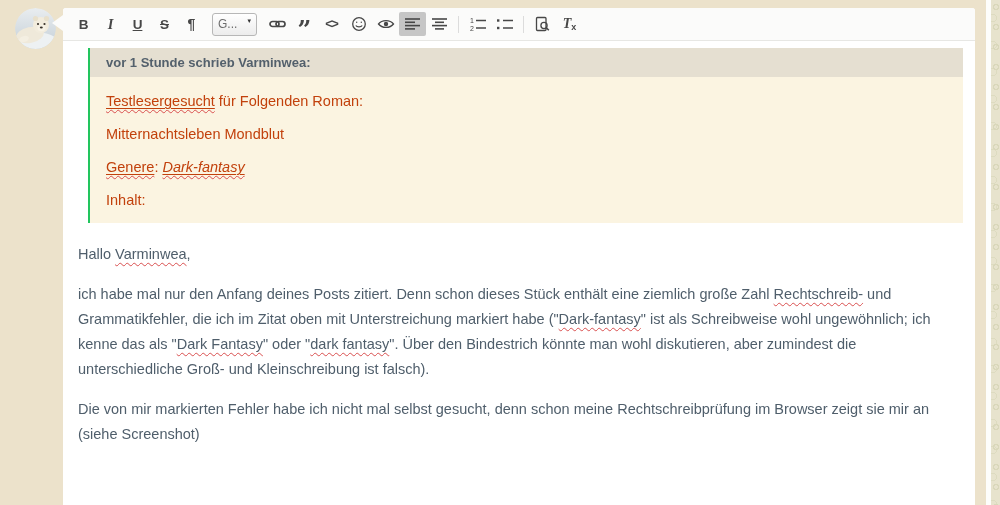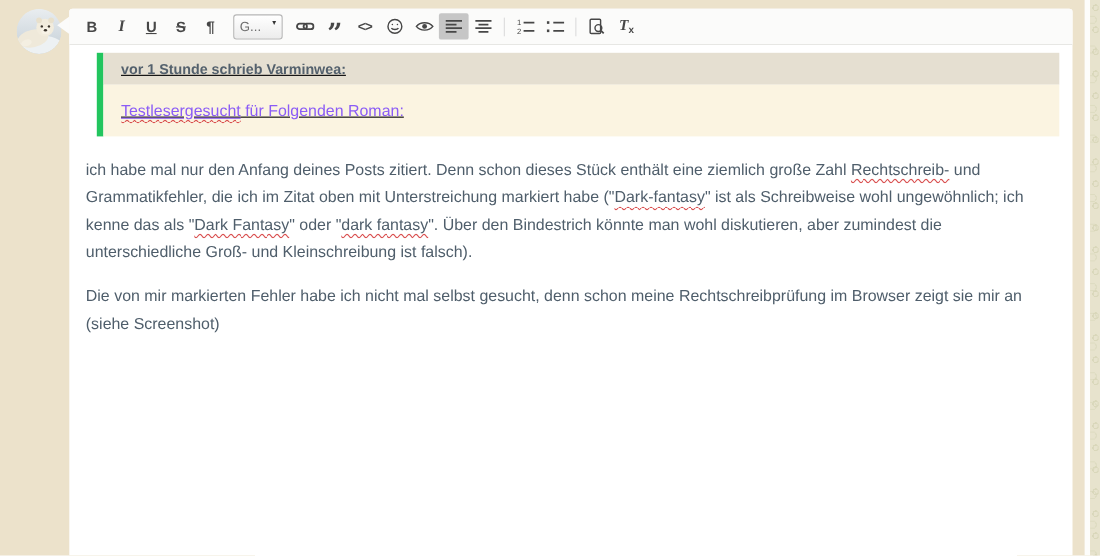--- a/index.html
+++ b/index.html
@@ -73,30 +73,29 @@
 
   
   .content {
     padding:7px 12px 0 15px;
     height:463px; overflow:hidden; cursor:text;
   }
 
   
   .quote {
     margin:0 0 19px 10px;
-    border-left:6px solid #22c55e;
-    text-decoration:underline;
+    border-left:2px solid #22c55e;
   }
   .quote-header {
     background:#e5dfd1; color:#53606c;
     font-size:13px; font-weight:bold;
     padding:7px 16px;
   }
   .quote-body {
-    background:#fbf4e1; color:#8b5cf6;
+    background:#fbf4e1; color:#c2410c;
     font-size:14.5px; line-height:20px;
     padding:1px 16px 13px;
   }
   .quote-body p { margin-top:13px; }
 
   
   .reply { color:#4f5e6b; font-size:14.5px; line-height:25px; }
   .reply p { margin:0 0 15px; }
 
   .u  { text-decoration-line:underline; text-decoration-thickness:1px; text-underline-offset:2px; }
@@ -246,22 +245,26 @@
         <span class="g-tx-sub">x</span>
     </div>
   </div>
 
   <div class="content">
 
     <div class="quote">
       <div class="quote-header">vor 1 Stunde schrieb Varminwea:</div>
       <div class="quote-body">
           <p><span class="u"><span class="sq">Testlesergesucht</span></span><span> für Folgenden Roman:</span></p>
+          <p><span>Mitternachtsleben Mondblut</span></p>
+          <p><span class="u"><span class="sq">Genere</span></span><span>: </span><span class="u i"><span class="i sq">Dark-fantasy</span></span></p>
+          <p><span>Inhalt:</span></p>
         </div>
     </div>
 
     <div class="reply">
+        <p><span>Hallo </span><span class="sq">Varminwea</span><span>,</span></p>
         <p><span>ich habe mal nur den Anfang deines Posts zitiert. Denn schon dieses Stück enthält eine ziemlich große Zahl </span><span class="sq">Rechtschreib-</span><span> und Grammatikfehler, die ich im Zitat oben mit Unterstreichung markiert habe ("</span><span class="sq">Dark-fantasy</span><span>" ist als Schreibweise wohl ungewöhnlich; ich kenne das als "</span><span class="sq">Dark Fantasy</span><span>" oder "</span><span class="sq">dark fantasy</span><span>". Über den Bindestrich könnte man wohl diskutieren, aber zumindest die unterschiedliche Groß- und Kleinschreibung ist falsch).</span></p>
         <p><span>Die von mir markierten Fehler habe ich nicht mal selbst gesucht, denn schon meine Rechtschreibprüfung im Browser zeigt sie mir an (siehe Screenshot)</span></p>
       </div>
 
   </div>
 </div>
 
 </body></html>

